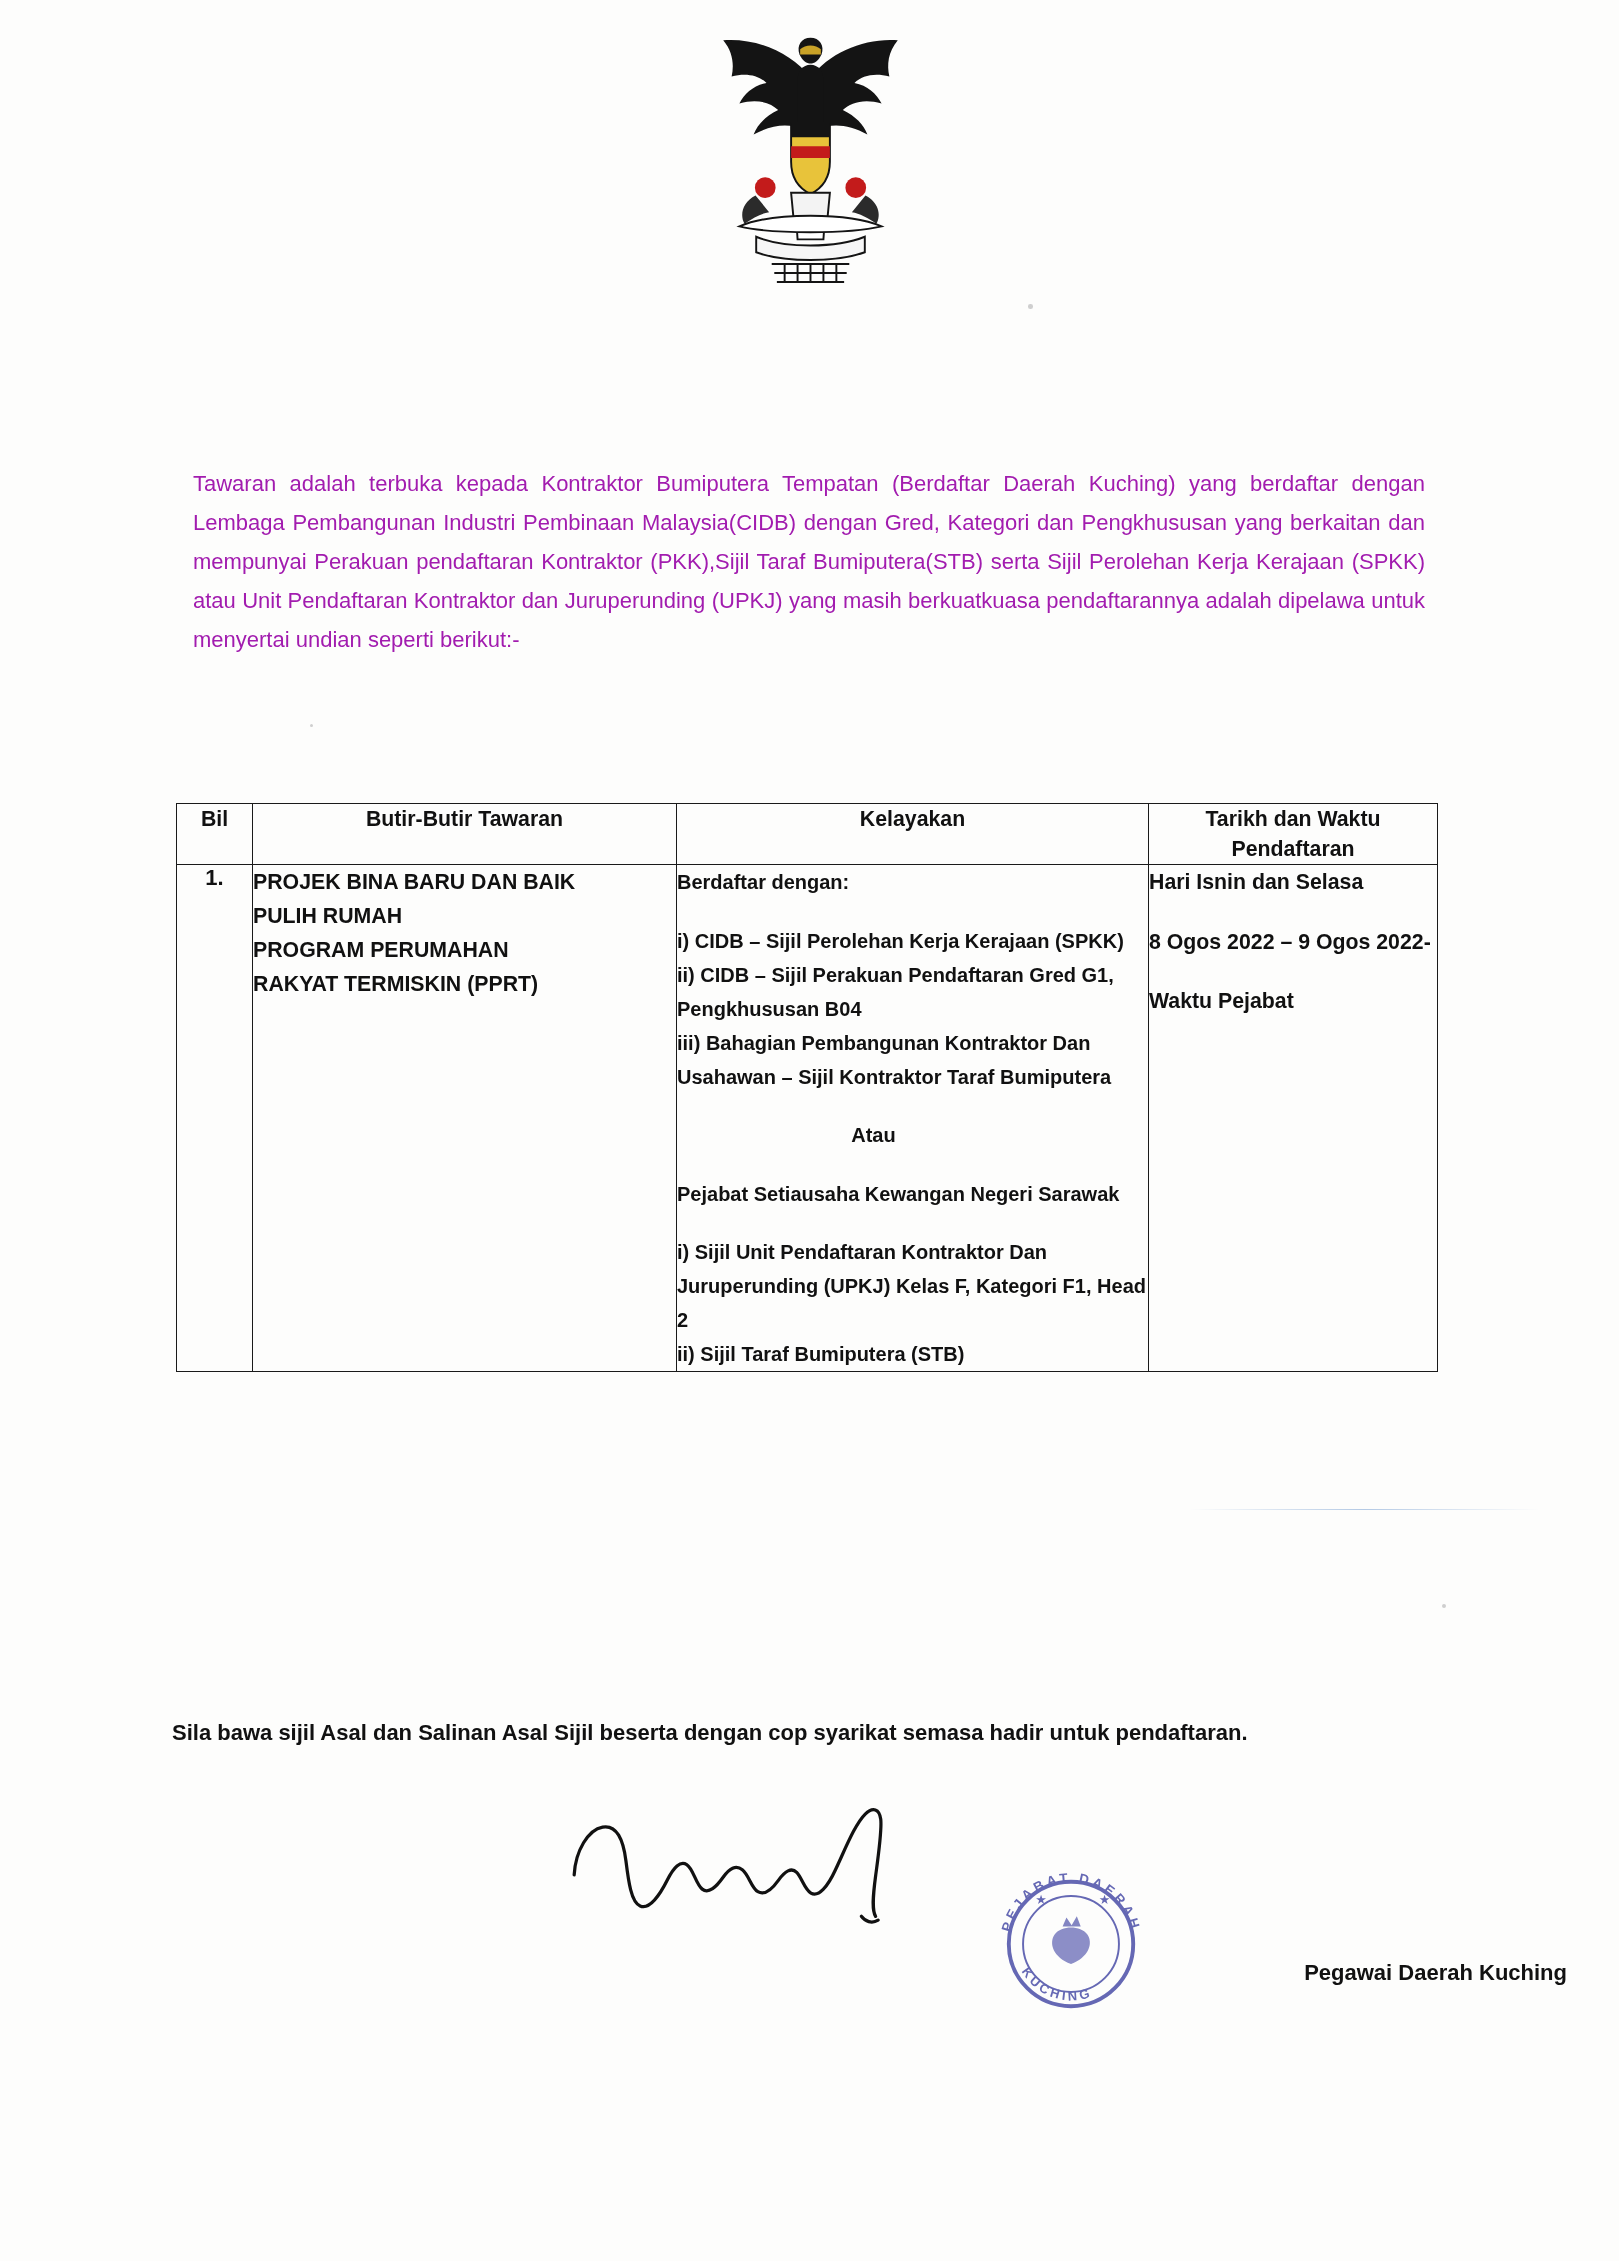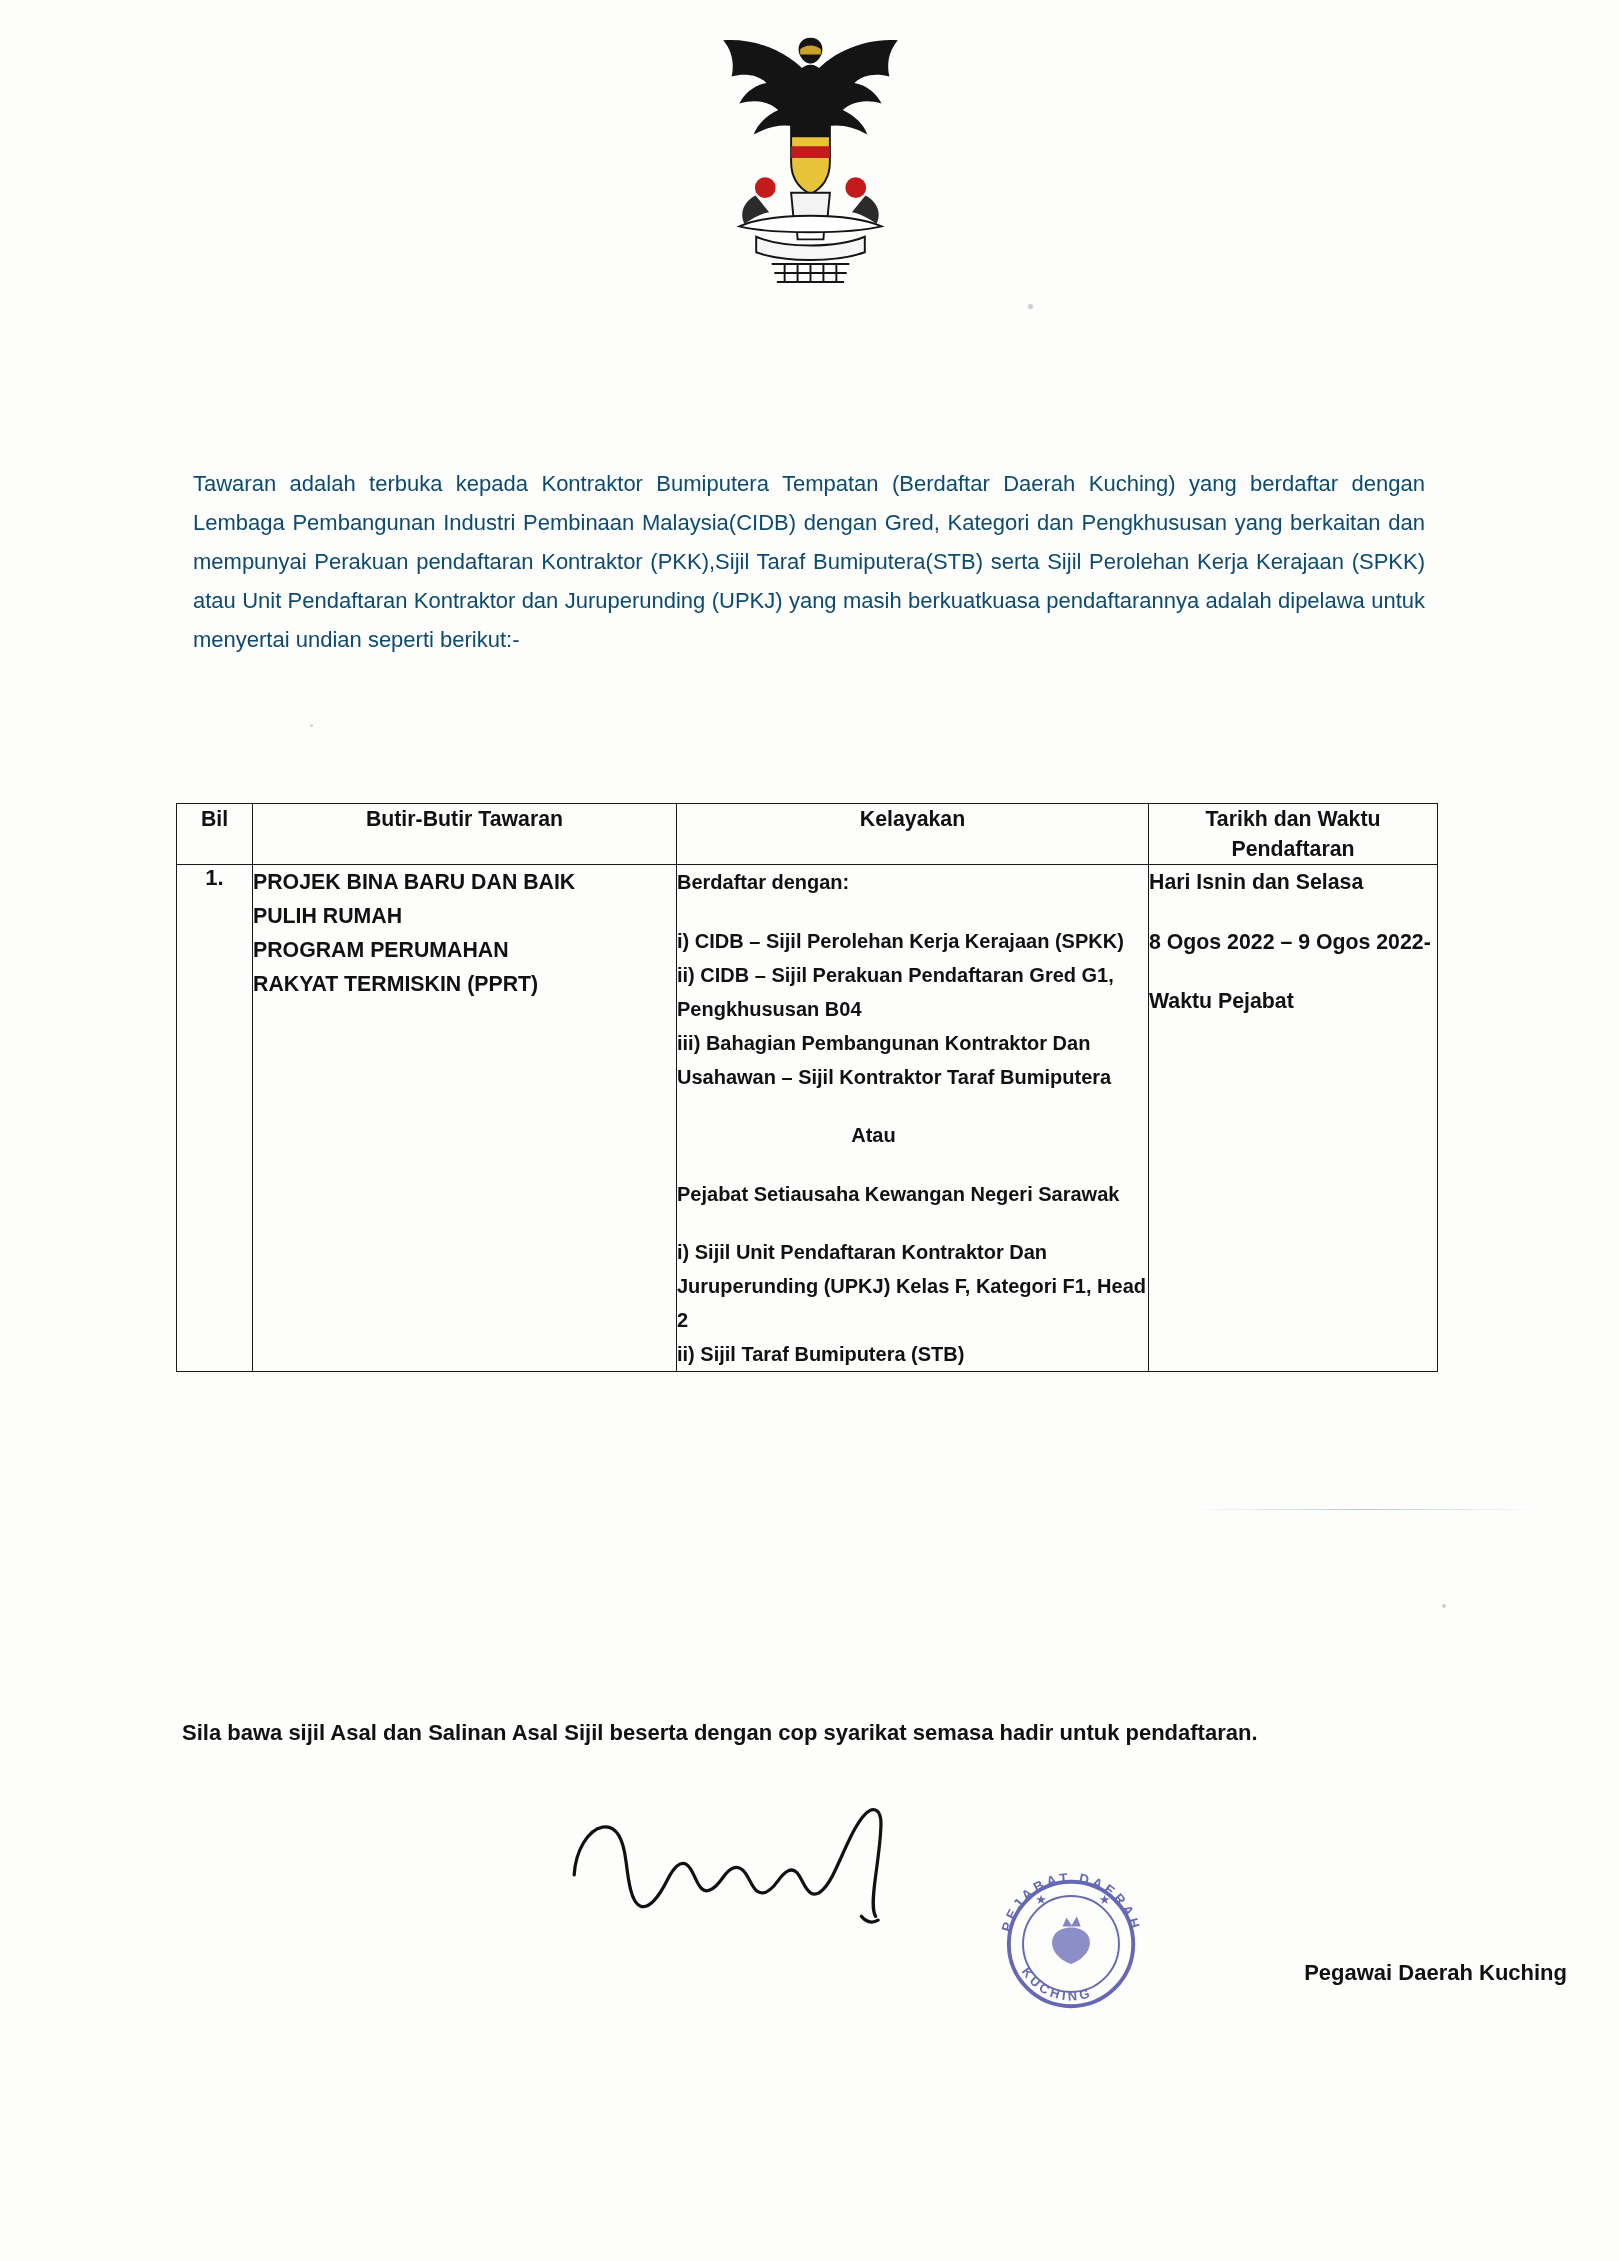--- a/index.html
+++ b/index.html
@@ -54,21 +54,21 @@
   
   .intro {
     position: absolute;
     top: 464px;
     left: 193px;
     width: 1232px;
     font-size: 22px;
     line-height: 39px;
     text-align: justify;
     text-justify: inter-word;
-    color: #0c4a6e;
+    color: #a21caf;
   }
 
   
   .tbl {
     position: absolute;
     top: 803px;
     left: 176px;
     width: 1261px;
     border-collapse: collapse;
     table-layout: fixed;
@@ -115,21 +115,21 @@
     padding: 47px 6.5px 0 23px;
   }
   .blk { margin: 0 0 0 0; }
   .gap { height: 24.6px; }
   .center-word { text-align: center; padding-right: 78px; }
 
   
   .note {
     position: absolute;
     top: 1714px;
-    left: 182px;
+    left: 172px;
     width: 1216px;
     font-size: 22px;
     font-weight: bold;
     line-height: 38px;
   }
   .sig-scribble {
     position: absolute;
     top: 1805px;
     left: 569px;
     width: 401px;

